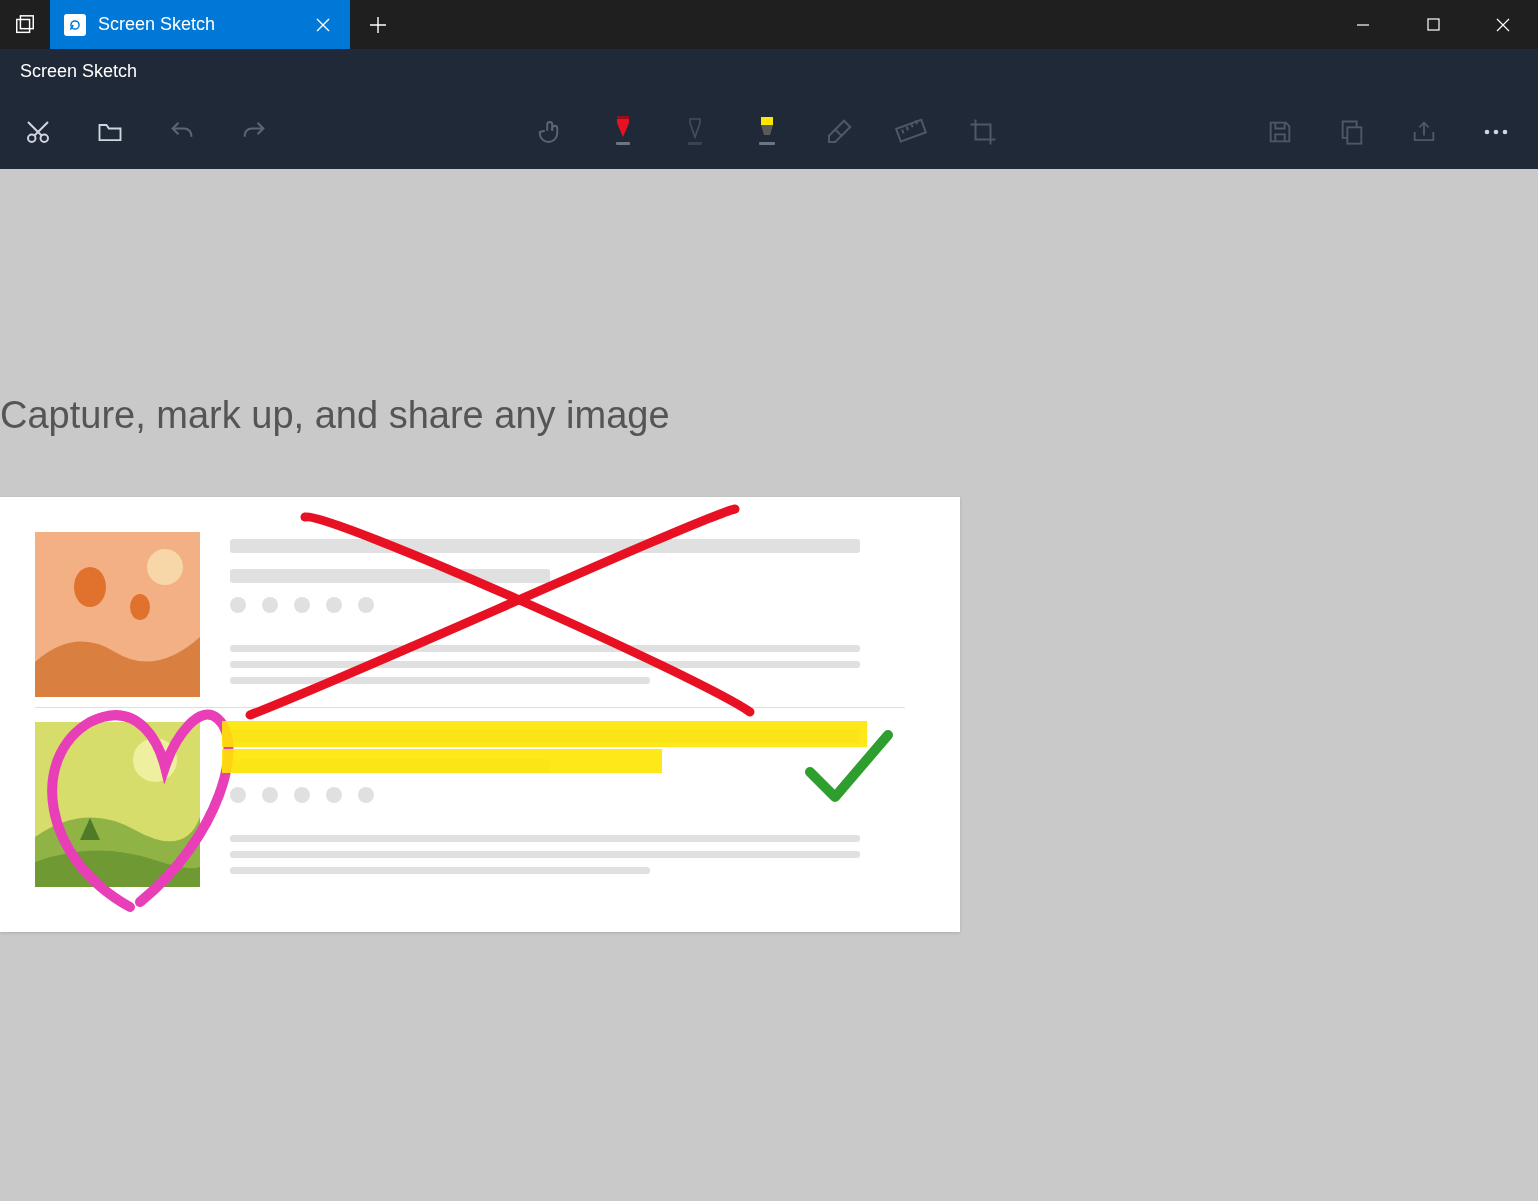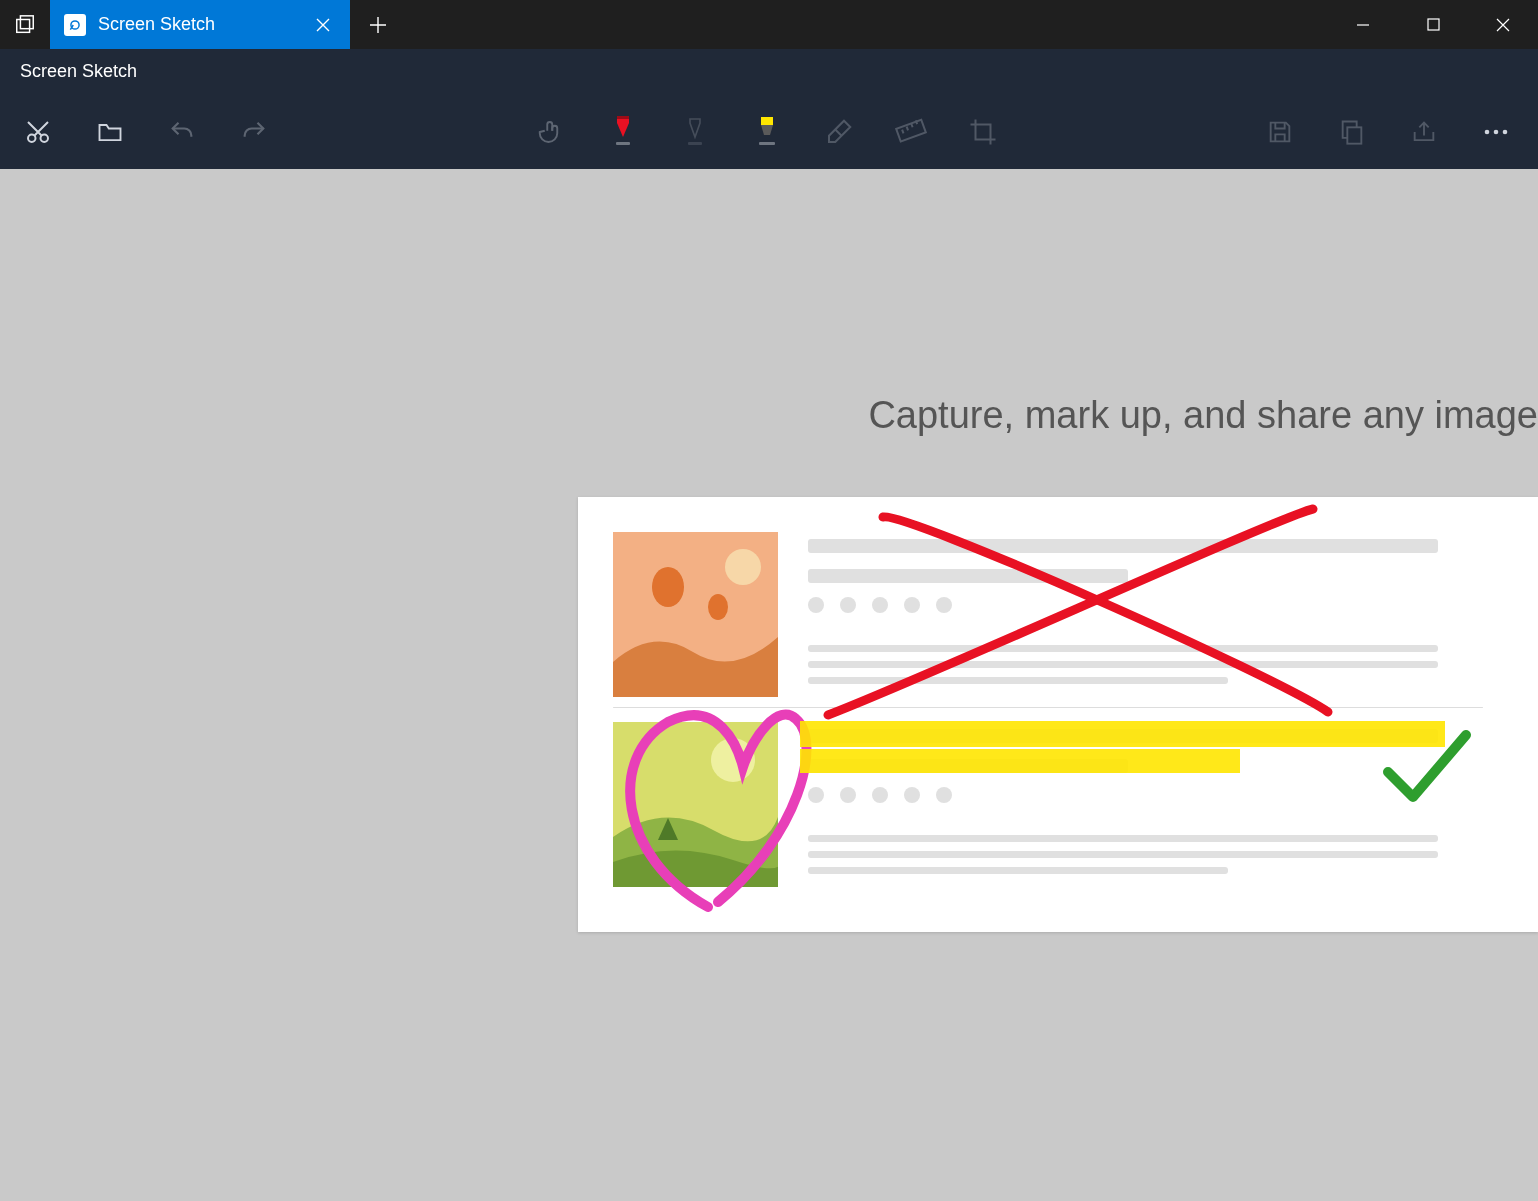--- a/index.html
+++ b/index.html
@@ -89,21 +89,21 @@
   }
   .tbtn.disabled { opacity:0.35; }
   .spacer { flex:1; }
   svg { display:block; }
   
   .canvas-area {
     flex:1;
     background:#c9c9c9;
     display:flex;
     flex-direction:column;
-    align-items:flex-end;
+    align-items:flex-start;
     padding-top: 225px;
   }
   .headline {
     font-size: 38px;
     font-weight: 300;
     color:#555;
     margin-bottom: 60px;
   }
   .illus {
     width: 960px;

